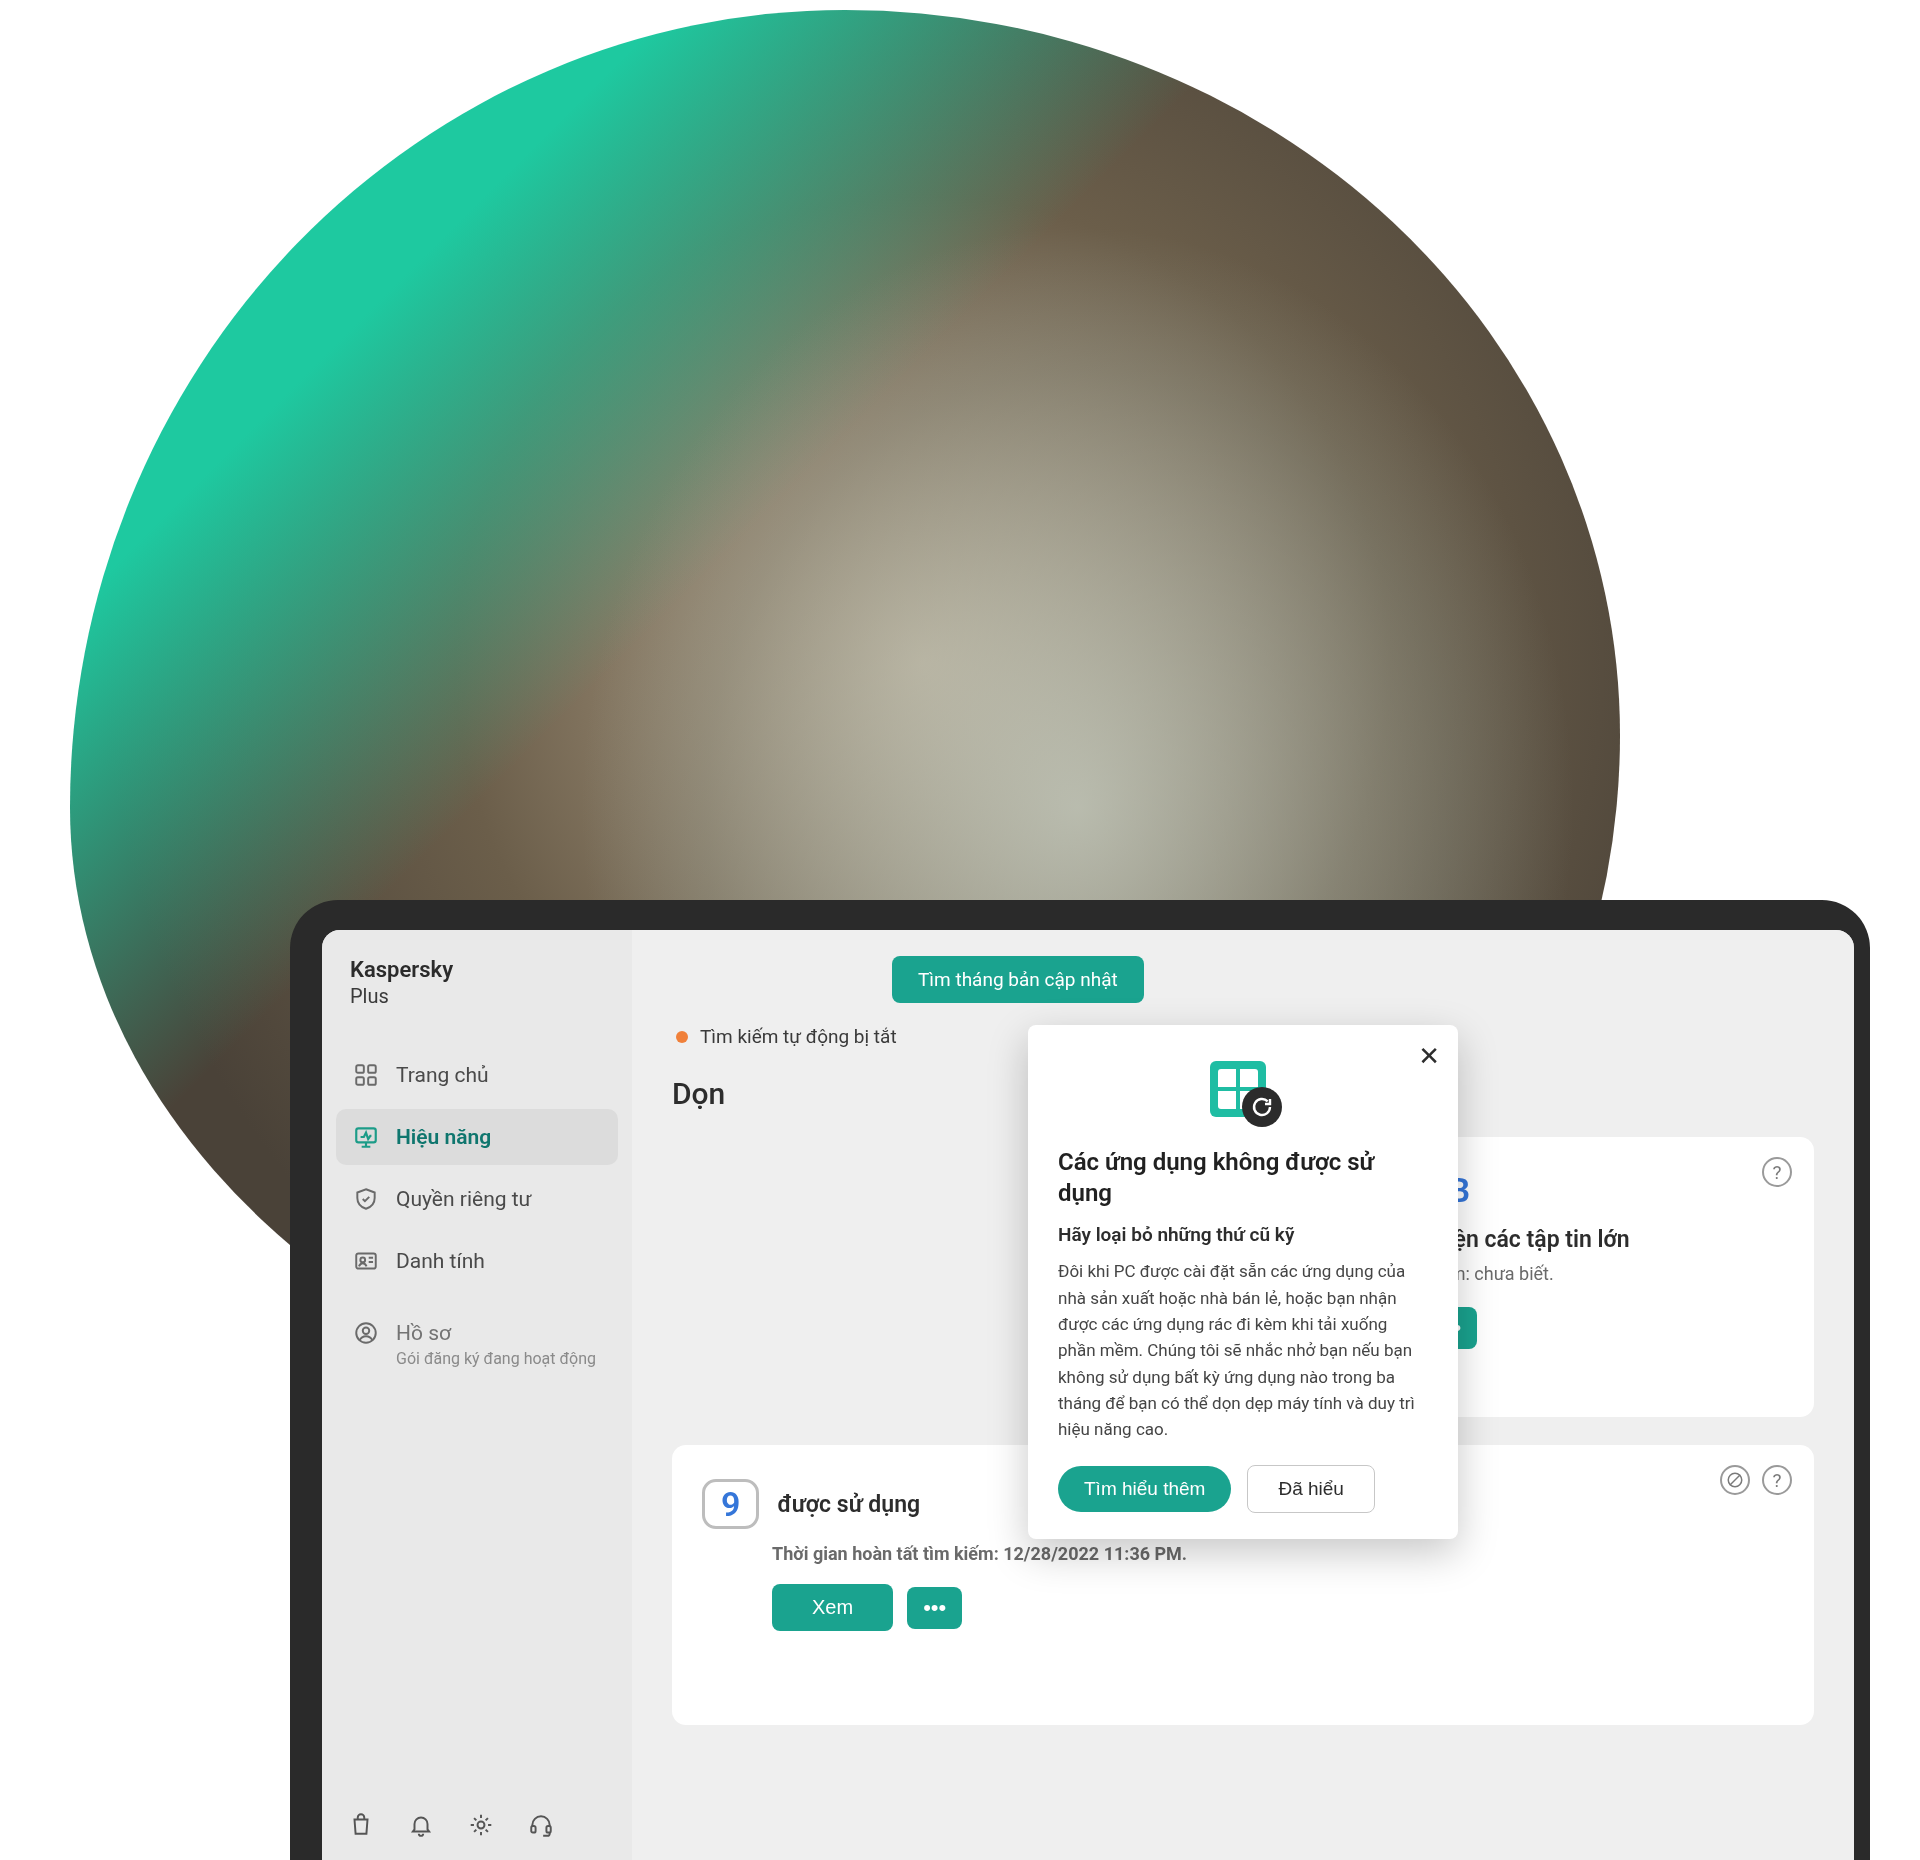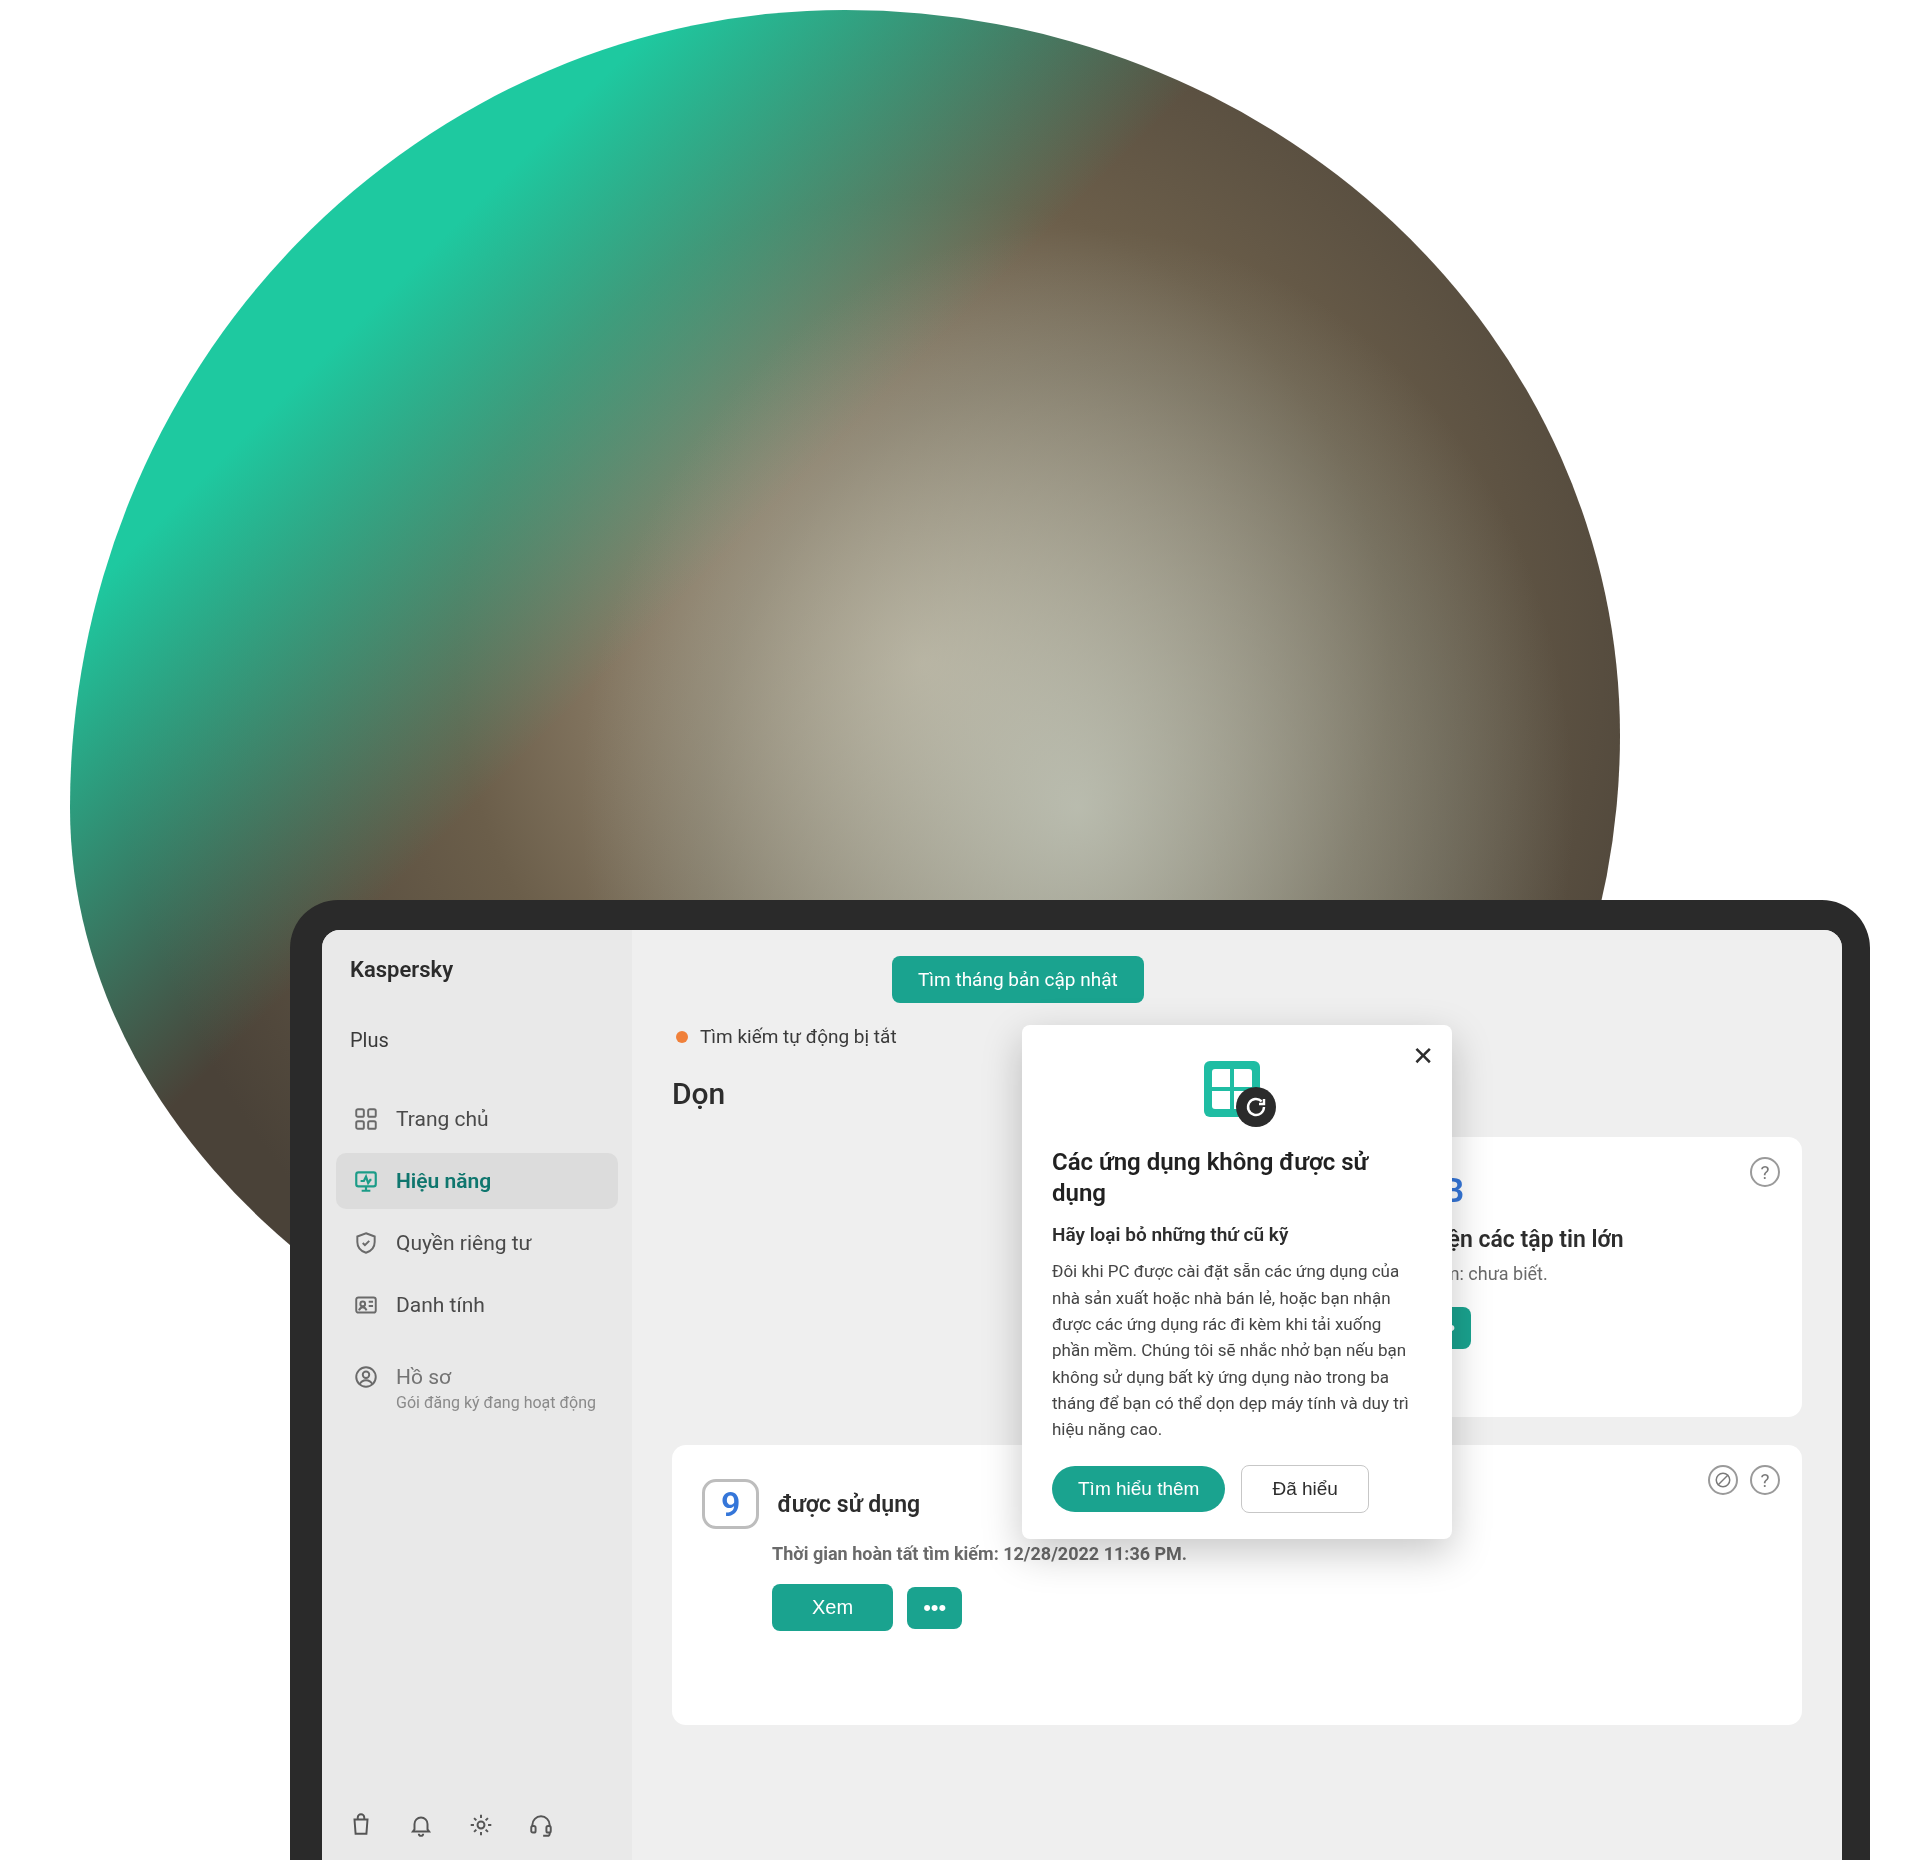--- a/index.html
+++ b/index.html
@@ -37,21 +37,21 @@
     left: 290px;
     top: 900px;
     width: 1580px;
     height: 960px;
   }
   .laptop-body {
     position: absolute;
     inset: 0;
     background: #2a2a2a;
     border-radius: 48px 48px 0 0;
-    padding: 30px 28px 0 32px;
+    padding: 30px 16px 0 32px;
   }
   .screen {
     width: 100%;
     height: 100%;
     background: #e9e9e9;
     border-radius: 18px 18px 0 0;
     position: relative;
     overflow: hidden;
   }
 
@@ -79,21 +79,21 @@
     padding: 26px 0 0 0;
     display: flex;
     flex-direction: column;
     position: relative;
   }
   .brand {
     padding: 0 28px 28px 28px;
     line-height: 1.25;
   }
   .brand-main { font-size: 22px; font-weight: 600; color: #2b2b2b; }
-  .brand-sub { font-size: 20px; color: #3a3a3a; margin-top: 44px; }
+  .brand-sub { font-size: 20px; color: #3a3a3a; }
 
   .nav { display: flex; flex-direction: column; gap: 6px; padding: 10px 14px; }
   .nav-item {
     display: flex;
     align-items: center;
     gap: 16px;
     padding: 14px 16px;
     color: #4a4a4a;
     border-radius: 10px;
     font-size: 21px;

